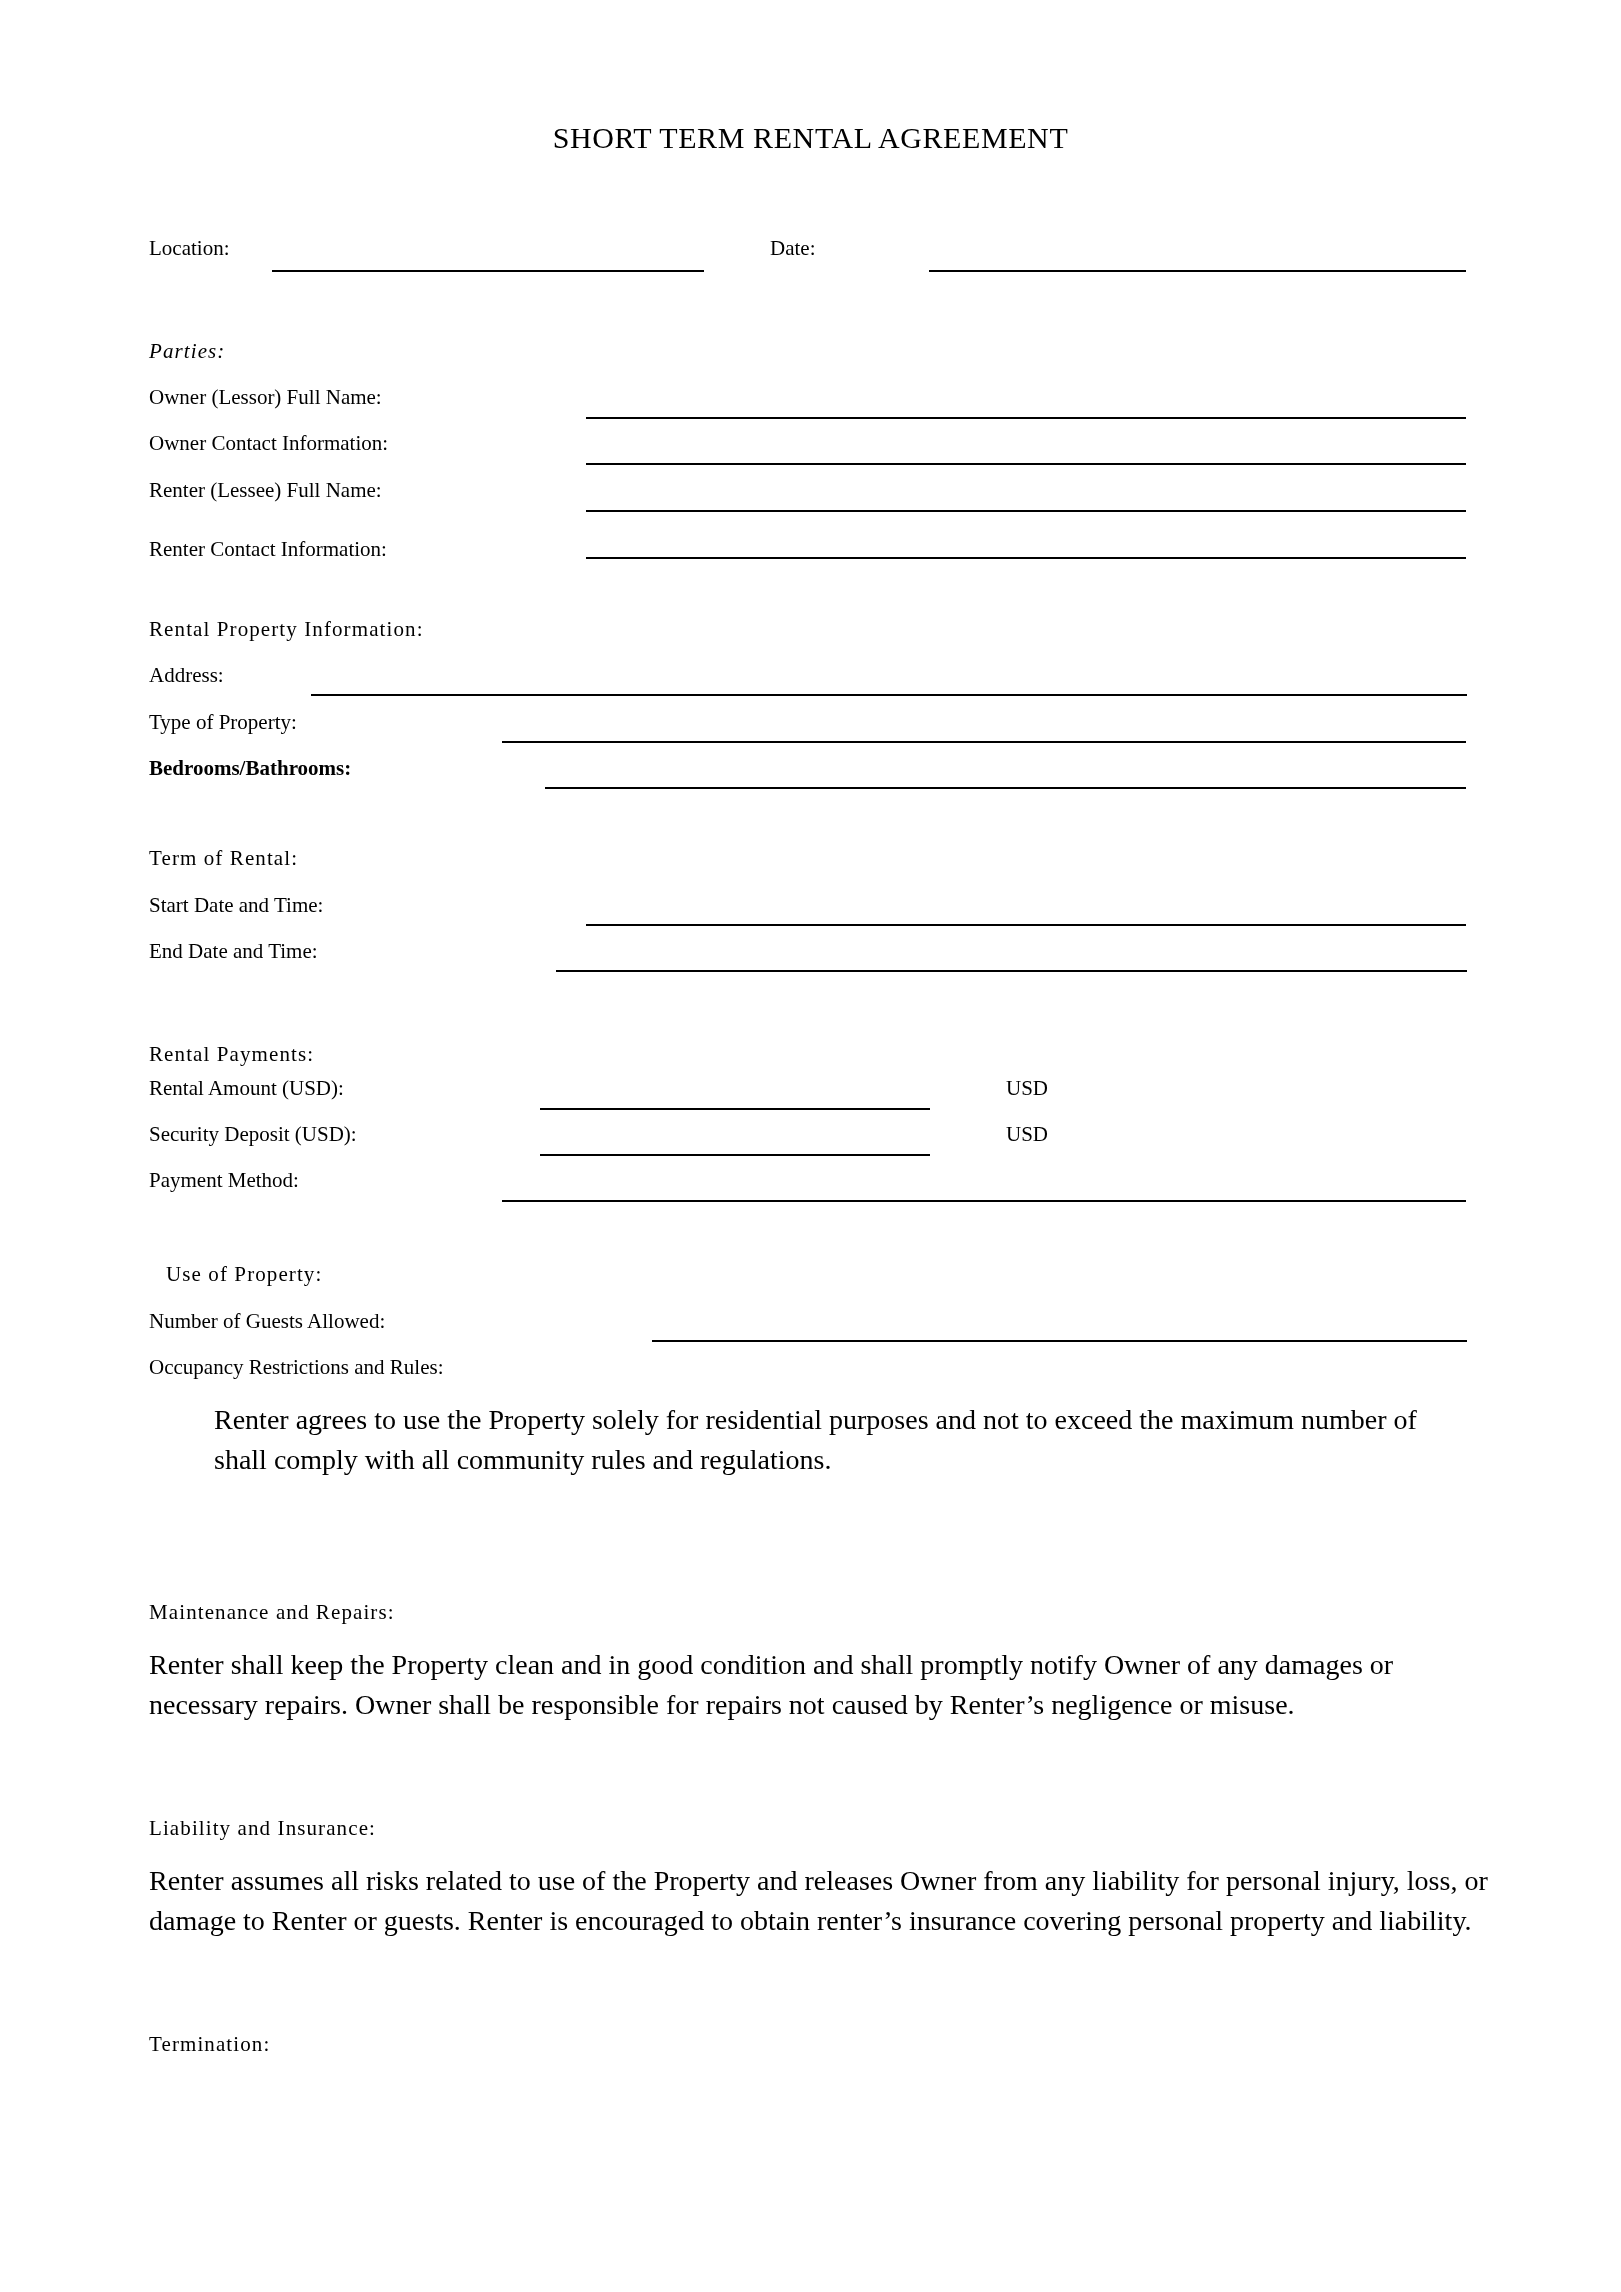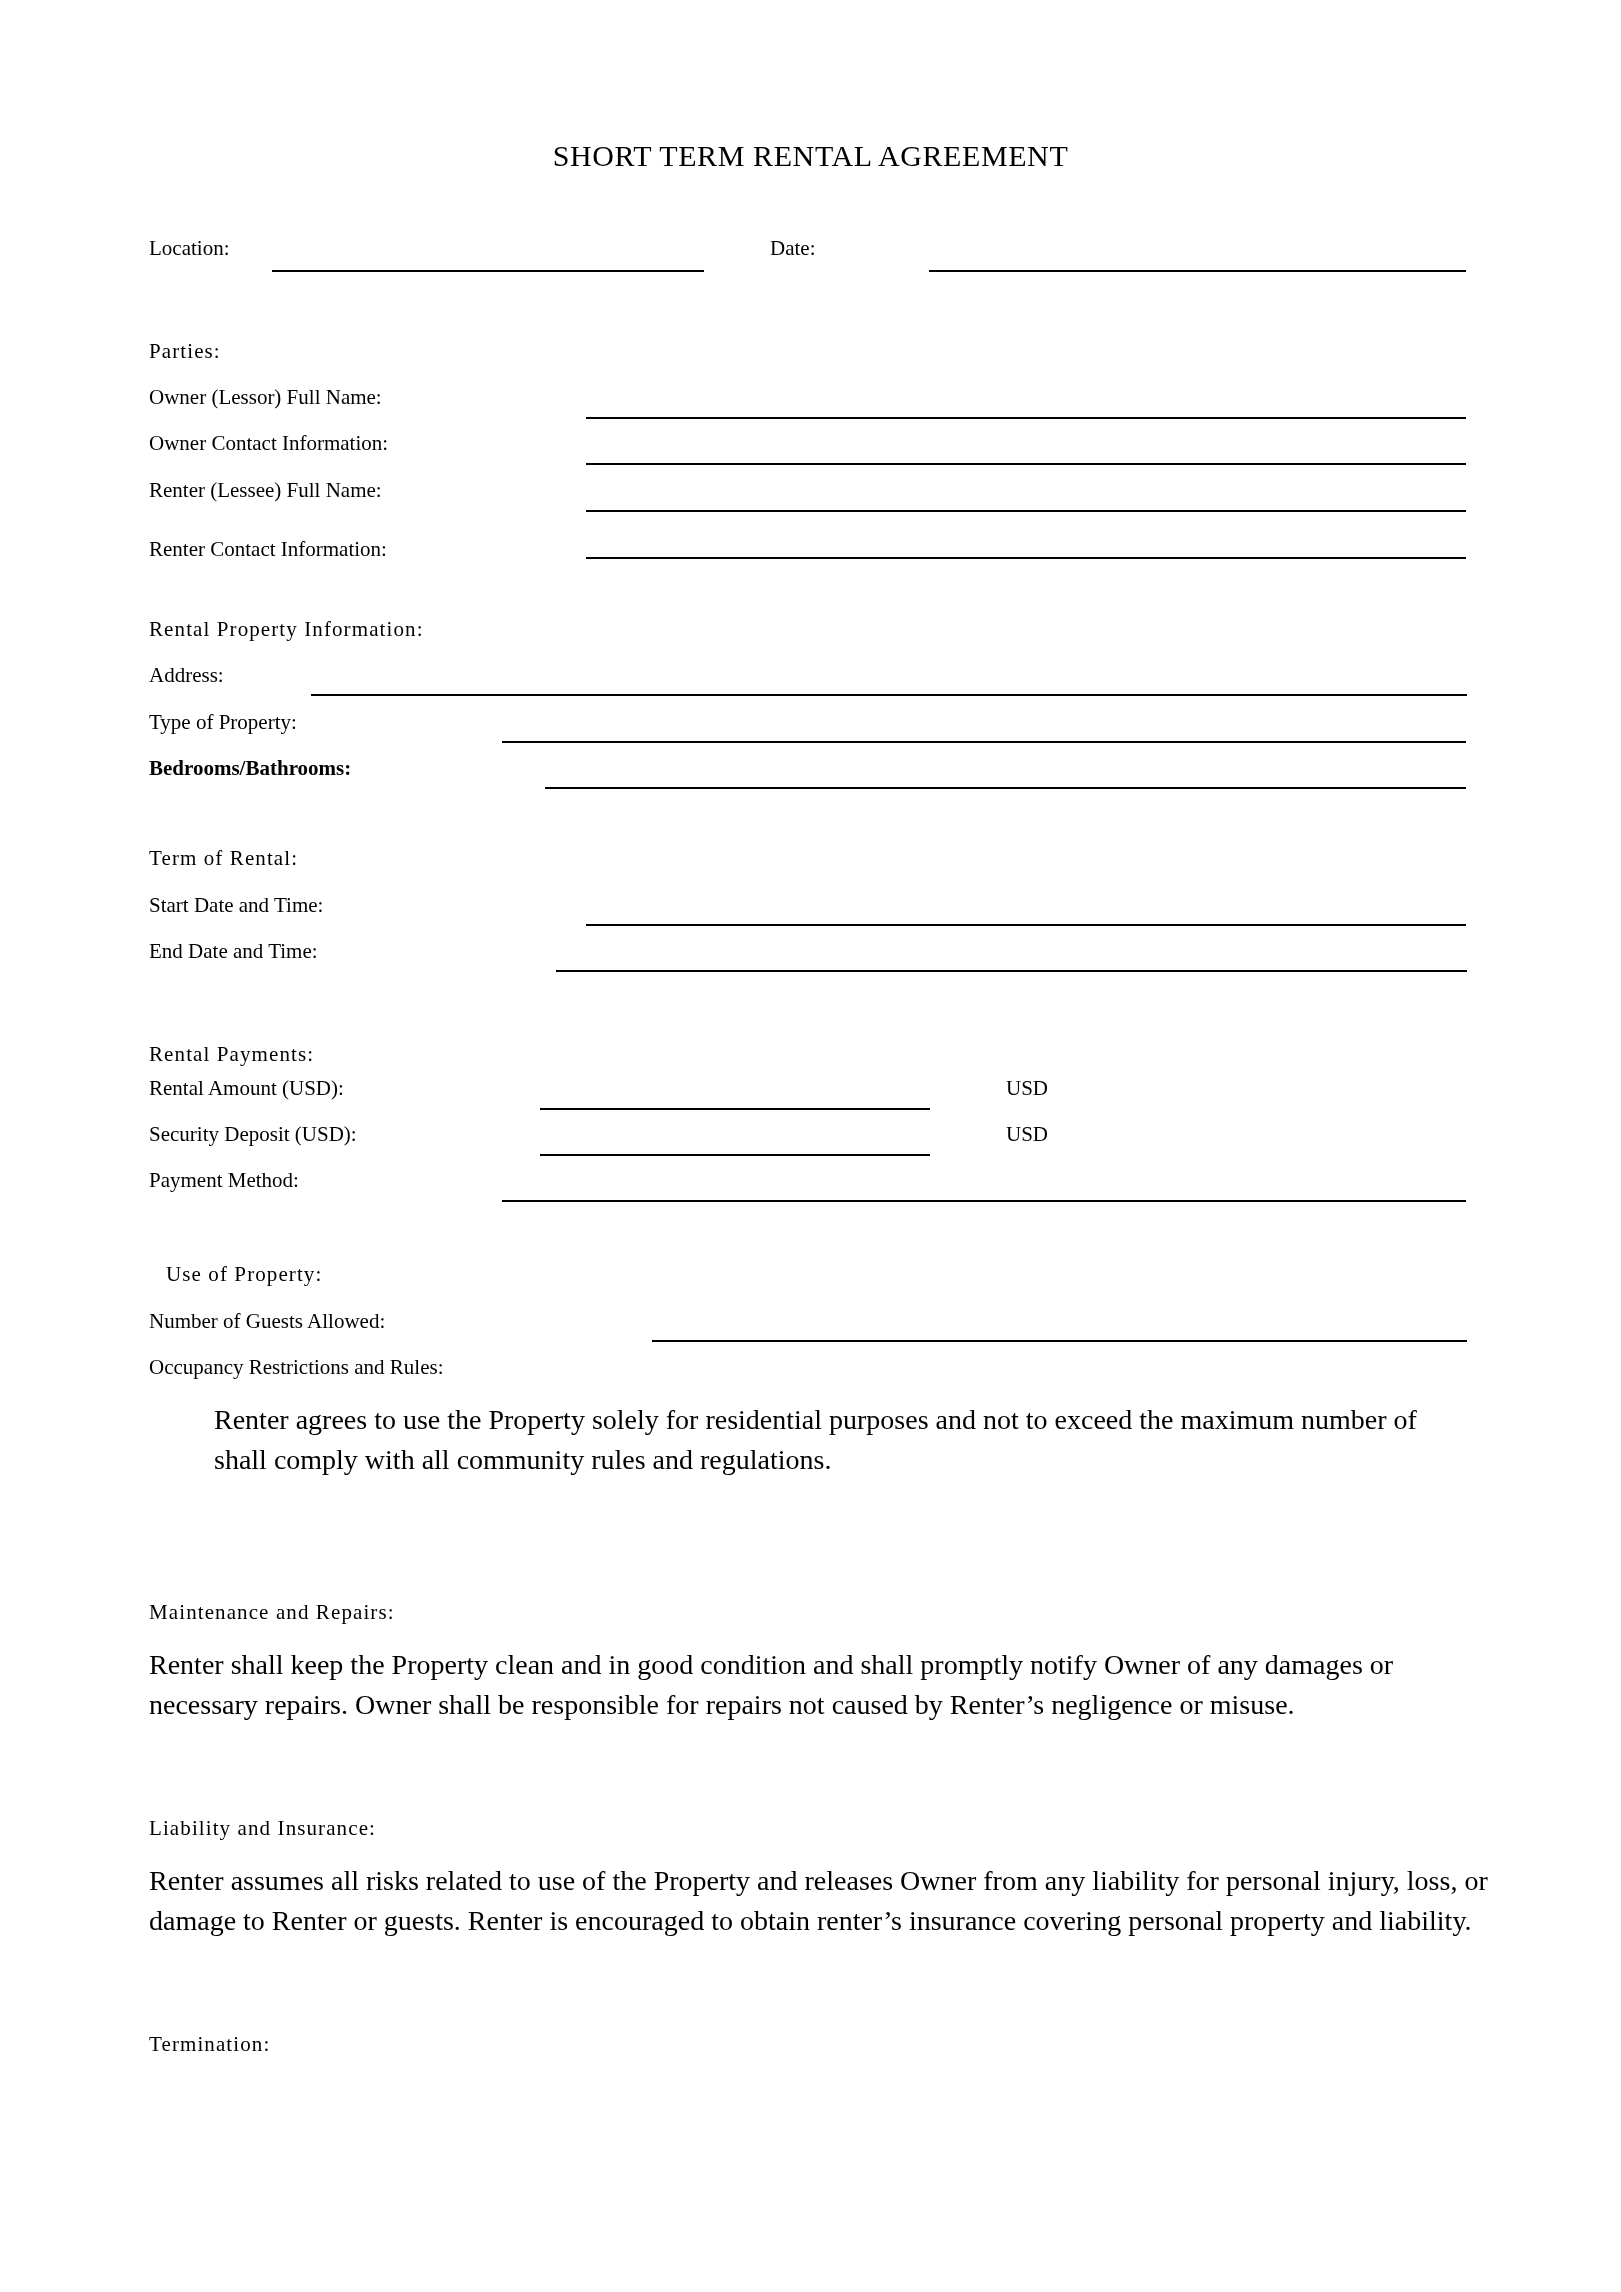--- a/index.html
+++ b/index.html
@@ -25,21 +25,20 @@
   .doc-title {
     position: absolute;
     left: 0;
     top: 120px;
     width: 1621px;
     text-align: center;
     font-size: 30px;
     letter-spacing: 0.6px;
     line-height: 1.2;
     white-space: pre;
-    margin-top: 18px;
   }
 
   
   .txt {
     position: absolute;
     font-size: 21px;
     line-height: 1.25;
     white-space: pre;
   }
   .heading {
@@ -70,21 +69,21 @@
 <div class="page">
 
   <div class="doc-title">SHORT TERM RENTAL AGREEMENT</div>
 
   <div class="txt" style="left:149px; top:235px;">Location:</div>
   <div class="rule" style="left:272px; top:270px; width:432px;"></div>
 
   <div class="txt" style="left:770px; top:235px;">Date:</div>
   <div class="rule" style="left:929px; top:270px; width:537px;"></div>
 
-  <div class="txt heading" style="left:149px; top:338px;">Parties:</div>
+  <div class="txt heading" style="left:149px; top:338px;font-style:italic;">Parties:</div>
 
   <div class="txt" style="left:149px; top:384px;">Owner (Lessor) Full Name:</div>
   <div class="rule" style="left:586px; top:417px; width:880px;"></div>
 
   <div class="txt" style="left:149px; top:430px;">Owner Contact Information:</div>
   <div class="rule" style="left:586px; top:463px; width:880px;"></div>
 
   <div class="txt" style="left:149px; top:477px;">Renter (Lessee) Full Name:</div>
   <div class="rule" style="left:586px; top:510px; width:880px;"></div>
 

